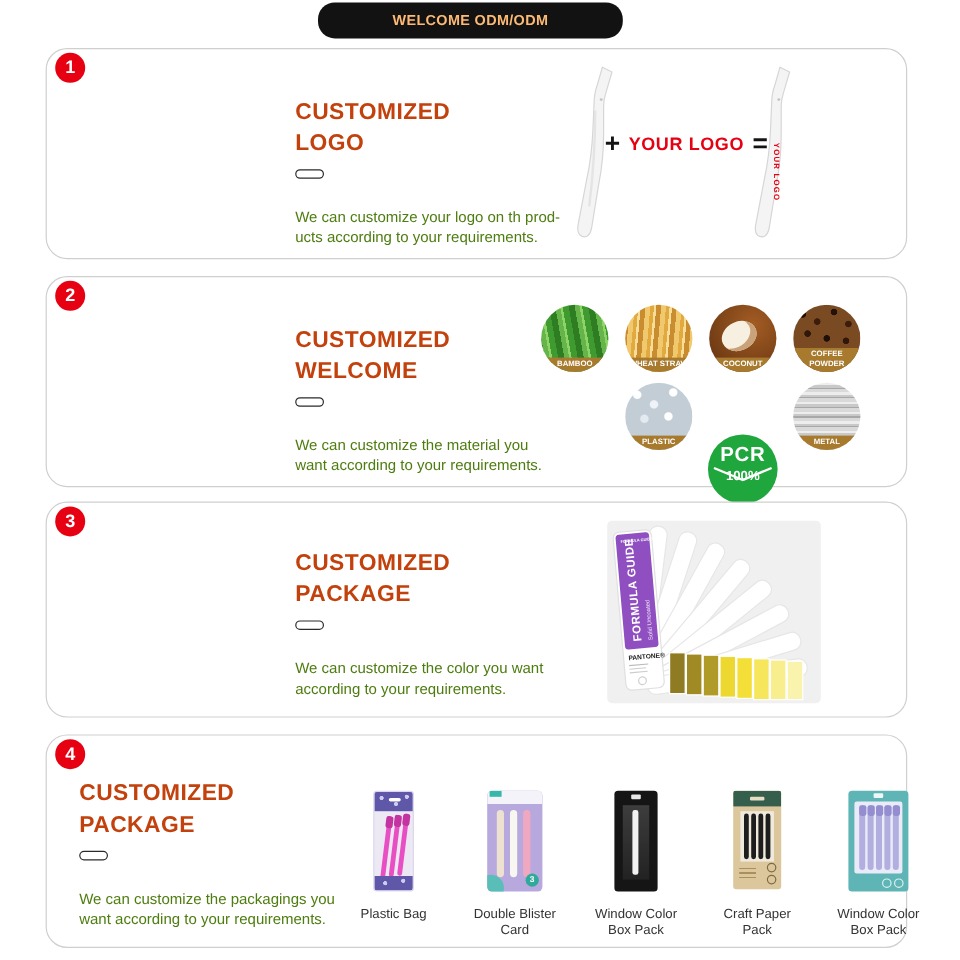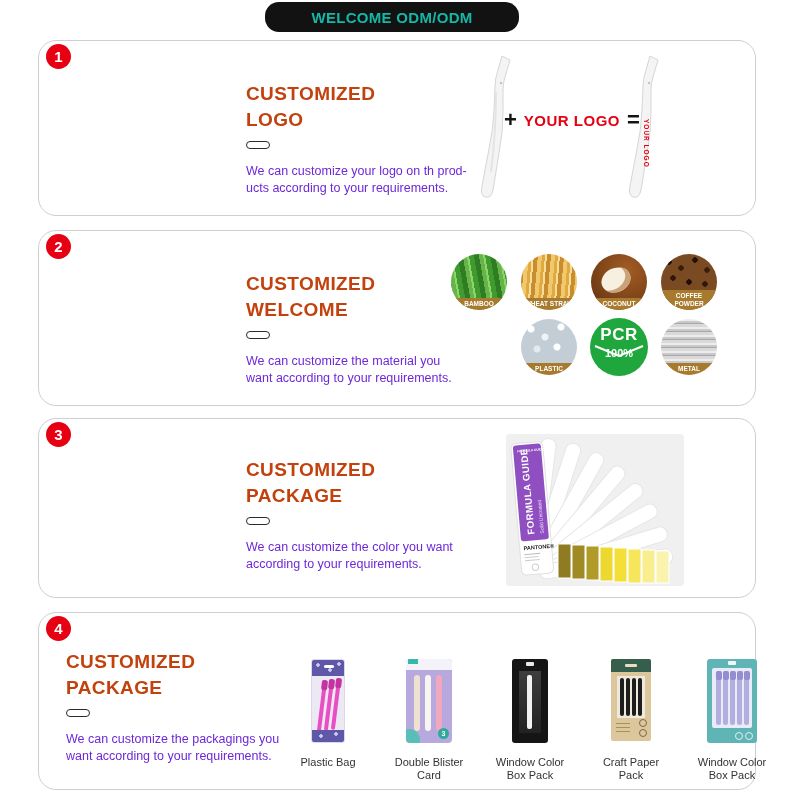--- a/index.html
+++ b/index.html
@@ -2,38 +2,38 @@
 <html><head>
 <meta charset="utf-8">
 <style>
   * { margin:0; padding:0; box-sizing:border-box; }
   body { font-family:"Liberation Sans", sans-serif; background:#fff; }
   #page { position:relative; width:800px; height:800px; background:#fff; overflow:hidden; }
 
   
   .hdr-pill { position:absolute; left:265px; top:2px; width:254px; height:30px;
     background:#121212; border-radius:14px; display:flex; align-items:center; justify-content:center; }
-  .hdr-pill span { color:#14b8a6; font-weight:bold; font-size:15px; letter-spacing:.3px; }
+  .hdr-pill span { color:#fdba74; font-weight:bold; font-size:12px; letter-spacing:.3px; }
 
   
   .card { position:absolute; left:38px; width:718px; background:#fff;
     border:1px solid #cfcfcf; border-radius:18px; }
   #card1 { top:40px;  height:176px; }
   #card2 { top:230px; height:176px; }
   #card3 { top:418px; height:180px; }
   #card4 { top:612px; height:178px; }
 
   .badge { position:absolute; top:3px; left:7px; width:25px; height:25px; border-radius:50%;
     background:#e60012; color:#fff; font-weight:bold; font-size:15px;
     display:flex; align-items:center; justify-content:center; }
 
   .tblock { position:absolute; width:235px; }
   .tblock .t1, .tblock .t2 { font-size:19px; font-weight:bold; color:#c2410c; letter-spacing:.4px; line-height:26px; }
   .oval { width:24px; height:8px; border:1.5px solid #2a2a2a; border-radius:5px; margin-top:8px; }
-  .desc { margin-top:14px; font-size:12.5px; color:#6d28d9; line-height:17px; }
+  .desc { margin-top:24px; font-size:12.5px; color:#4d7c0f; line-height:17px; }
 
   
   .razor { position:absolute; width:44px; height:150px; }
   .logo-eq { position:absolute; left:465px; top:66px; display:flex; align-items:center; gap:7px; }
   .logo-eq .op { font-size:22px; font-weight:bold; color:#141414; }
   .logo-eq .yl { font-size:15px; font-weight:bold; color:#e60012; letter-spacing:.5px; }
   .razor-print { position:absolute; left:604px; top:78px; writing-mode:vertical-rl; text-orientation:mixed;
     font-size:6.5px; font-weight:bold; color:#e60012; letter-spacing:1px; }
 
   
@@ -55,21 +55,21 @@
                radial-gradient(circle at 44px 30px,#30170a 2.5px,transparent 3px),
                #7a4a22; }
   .bg-plastic{ background:radial-gradient(circle at 10px 10px,#ffffff 3px,transparent 4px),
                radial-gradient(circle at 24px 18px,#eef3f7 3px,transparent 4px),
                radial-gradient(circle at 40px 8px,#ffffff 3px,transparent 4px),
                radial-gradient(circle at 16px 30px,#e3ebf1 3px,transparent 4px),
                radial-gradient(circle at 36px 28px,#ffffff 3px,transparent 4px),
                #c3cdd6; }
   .bg-metal  { background:repeating-linear-gradient(180deg,#ededed 0 2px,#c9c9c9 2px 4px,#a8a8a8 4px 5px,#d9d9d9 5px 8px); }
   .pcr { position:absolute; width:58px; height:58px; border-radius:50%; background:#1fa63c;
-    display:flex; flex-direction:column; align-items:center; }
+    display:flex; flex-direction:column; align-items:center;margin-top:44px; }
   .pcr .l1 { color:#fff; font-weight:bold; font-size:17px; margin-top:7px; letter-spacing:.5px; }
   .pcr .l2 { color:#fff; font-weight:bold; font-size:11px; margin-top:2px; }
   .pcr svg { position:absolute; left:0; top:26px; }
 
   
   .pantone-wrap { position:absolute; left:467px; top:15px; width:178px; height:152px;
     background:#f0f0f1; border-radius:4px; overflow:hidden; }
 
   
   .pkrow { position:absolute; left:250px; top:46px; width:482px; display:flex; justify-content:space-between; }

